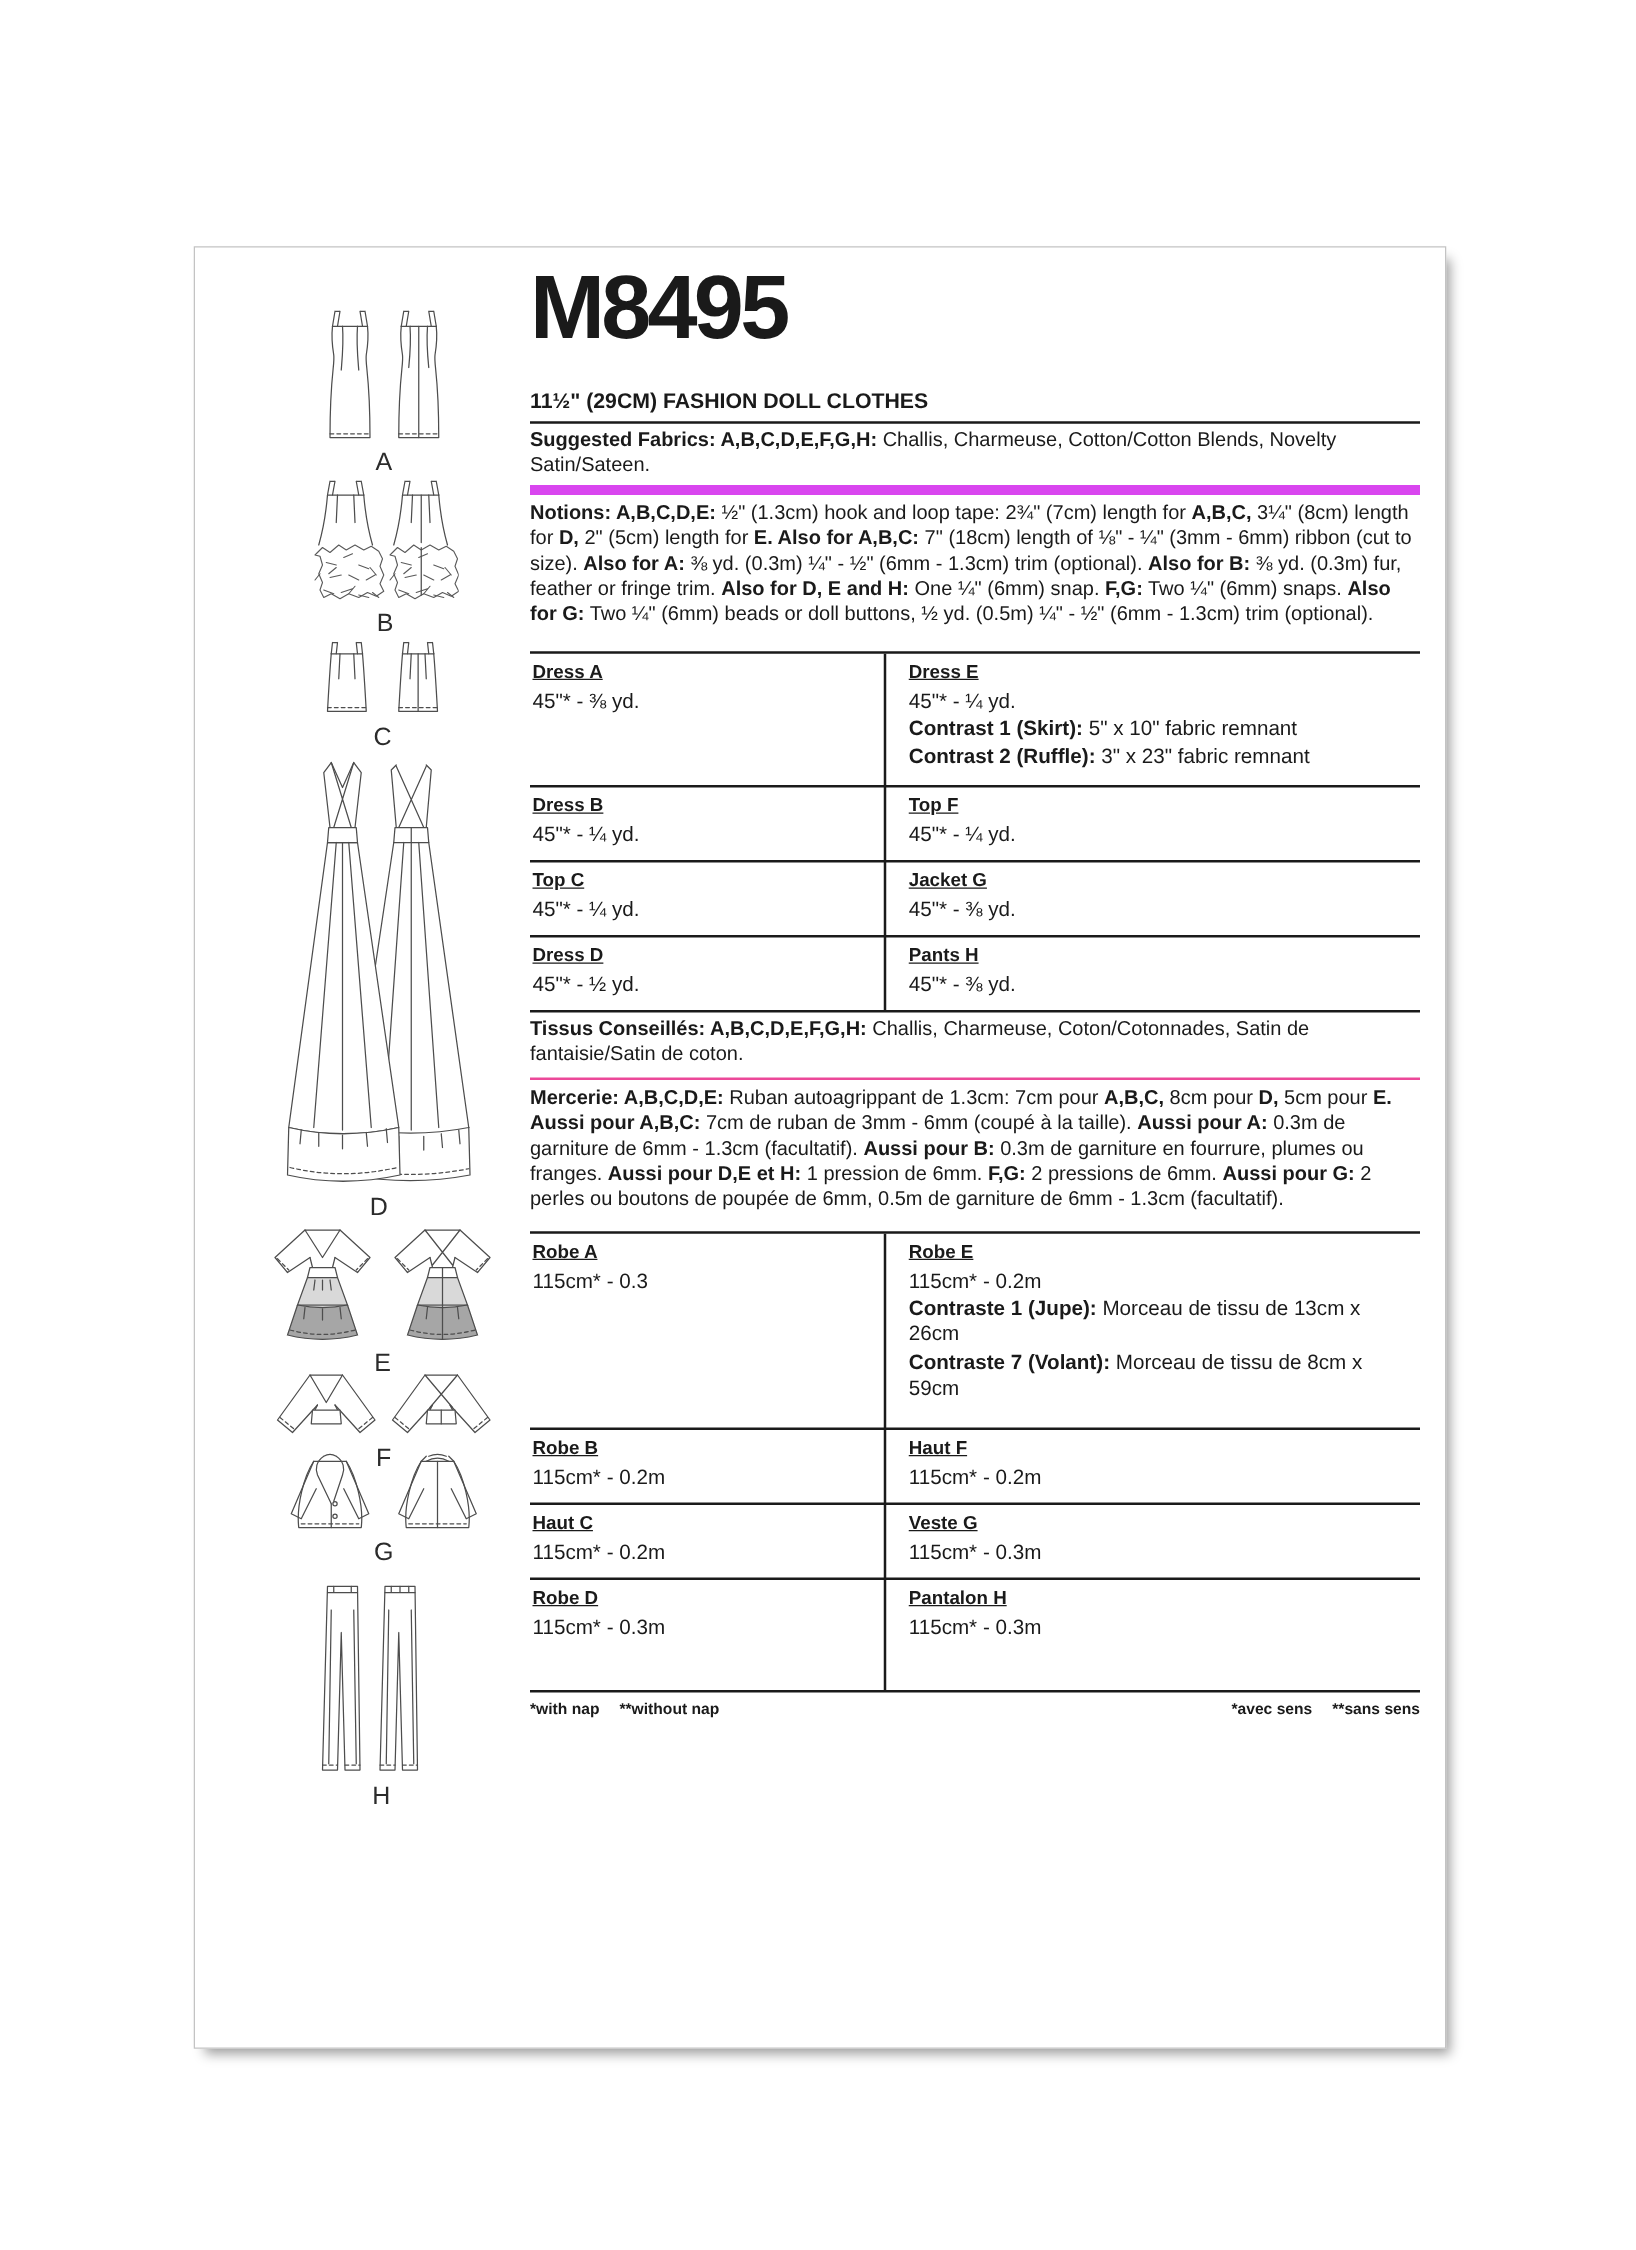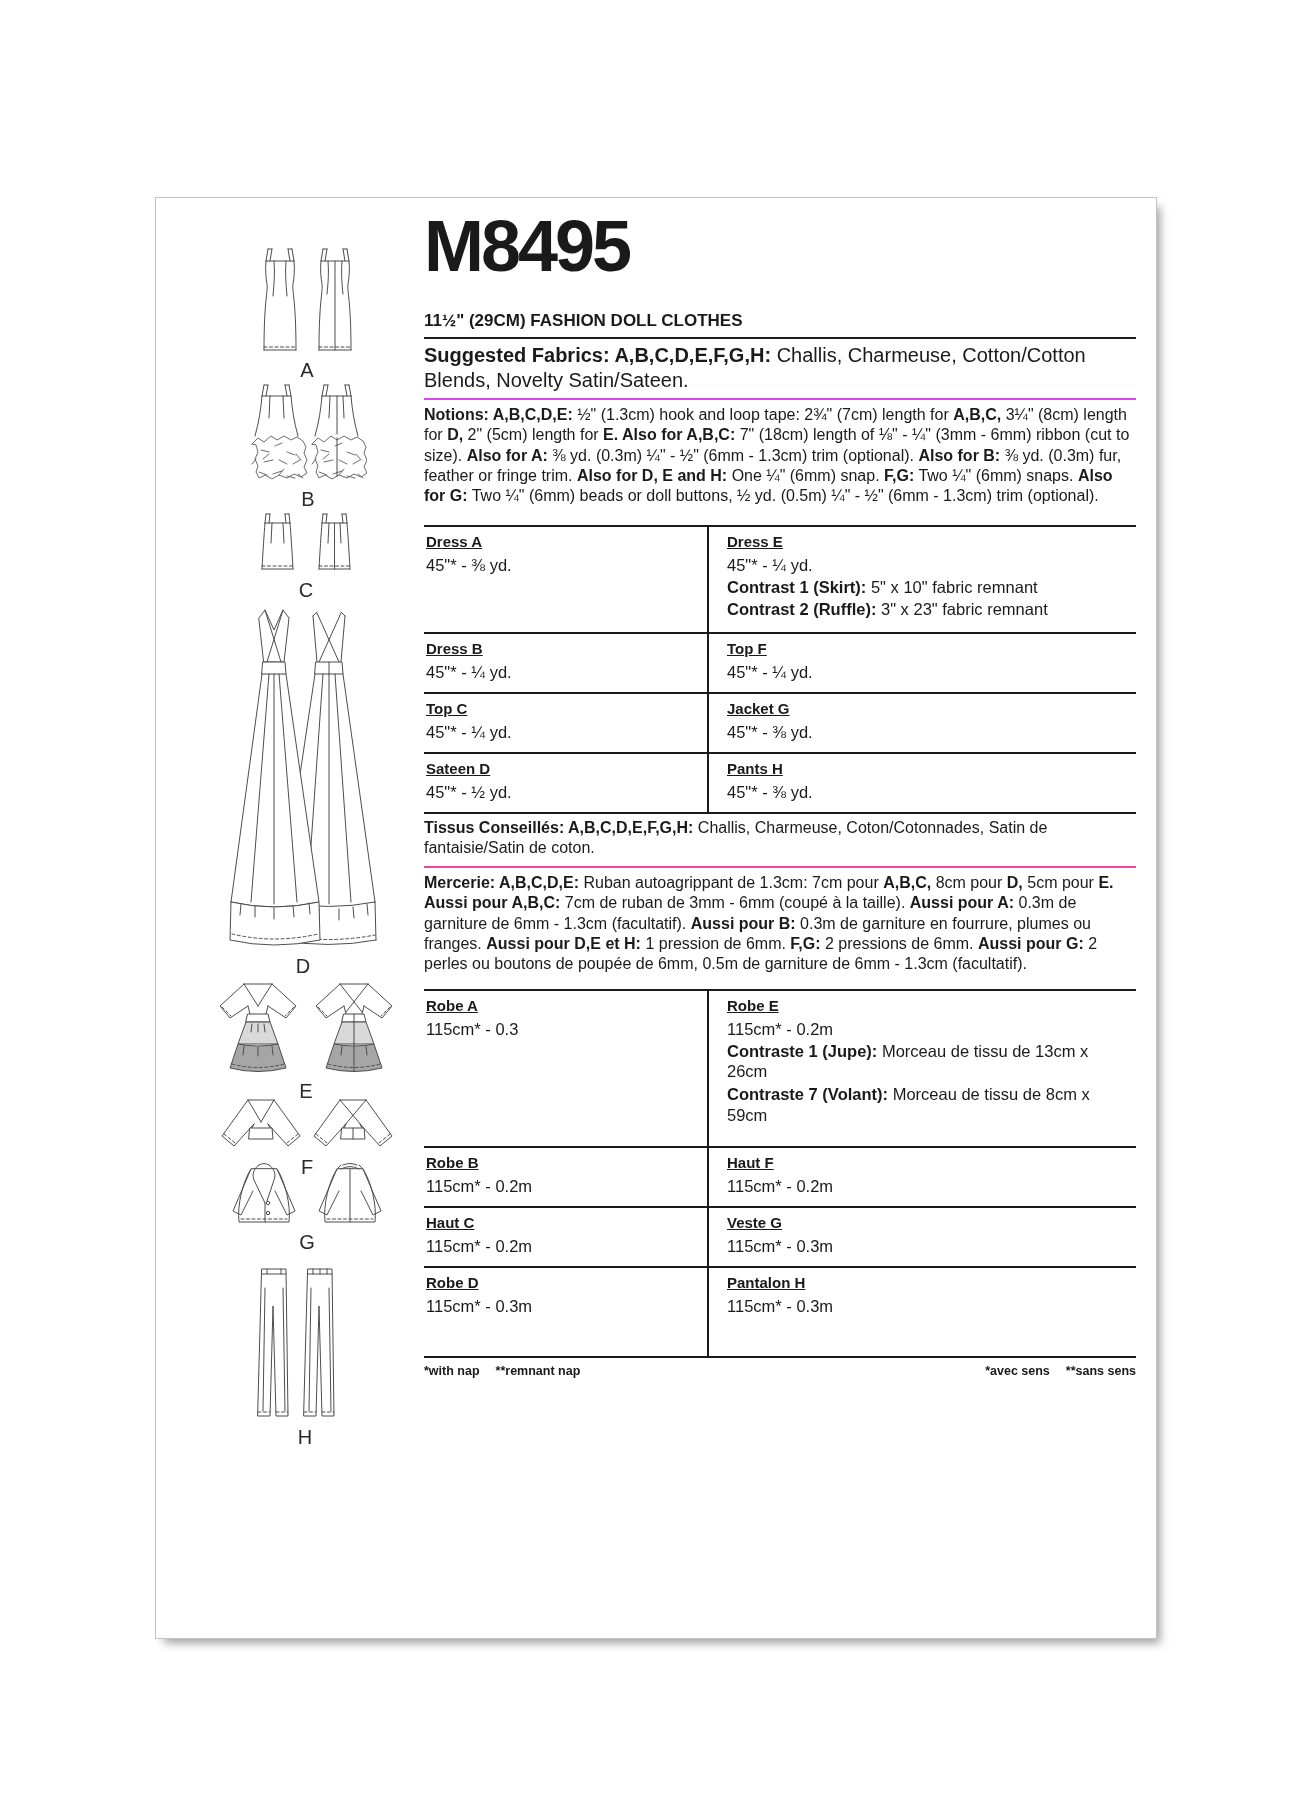--- a/index.html
+++ b/index.html
@@ -10,21 +10,21 @@
   }
   .page{
     position:absolute;left:155px;top:197px;width:1000px;height:1440px;
     background:#fff;border:1px solid #c3c3c3;
     box-shadow:6px 7px 9px -3px rgba(0,0,0,0.38);
   }
   
   .col-right{position:absolute;left:268px;top:14px;width:712px;}
   .brand-title{font-size:72px;font-weight:bold;letter-spacing:-3px;line-height:.95;margin:0 0 30px 0;}
   .subtitle{font-size:17px;font-weight:bold;line-height:1.25;padding-bottom:5px;border-bottom:2px solid #1a1a1a;}
-  .fabrics{font-size:20px;line-height:1.26;padding:4px 0 5px;border-bottom:2px solid #d946ef;}
+  .fabrics{font-size:16px;line-height:1.26;padding:4px 0 5px;border-bottom:8px solid #d946ef;}
   .para{font-size:16px;line-height:1.27;padding-top:5px;}
   .para.en{margin-bottom:18px;}
   b{font-weight:bold;}
   
   .ytable{position:relative;border-top:2px solid #1a1a1a;border-bottom:2px solid #1a1a1a;}
   .ytable .vdiv{position:absolute;left:283px;top:0;bottom:0;width:2px;background:#1a1a1a;}
   .trow{display:flex;border-bottom:2px solid #1a1a1a;}
   .trow:last-child{border-bottom:none;}
   .tcell{padding:6px 12px 8px 2px;box-sizing:border-box;}
   .tcell.l{width:283px;flex:0 0 283px;}
@@ -256,21 +256,21 @@
           <div class="cell-title">Top C</div>
           <div class="cell-val">45"* - ¼ yd.</div>
         </div>
         <div class="tcell r">
           <div class="cell-title">Jacket G</div>
           <div class="cell-val">45"* - ⅜ yd.</div>
         </div>
       </div>
       <div class="trow rh-std">
         <div class="tcell l">
-          <div class="cell-title">Sateen D</div>
+          <div class="cell-title">Dress D</div>
           <div class="cell-val">45"* - ½ yd.</div>
         </div>
         <div class="tcell r">
           <div class="cell-title">Pants H</div>
           <div class="cell-val">45"* - ⅜ yd.</div>
         </div>
       </div>
     </div>
 
 
@@ -319,21 +319,21 @@
         </div>
         <div class="tcell r">
           <div class="cell-title">Pantalon H</div>
           <div class="cell-val">115cm* - 0.3m</div>
         </div>
       </div>
     </div>
 
     <div class="footnotes">
       <div class="fn-group">
-        <span>*with nap</span><span>**remnant nap</span>
+        <span>*with nap</span><span>**without nap</span>
       </div>
       <div class="fn-group">
         <span>*avec sens</span><span>**sans sens</span>
       </div>
     </div>
 
   </div>
 </div>
 
 </body></html>

